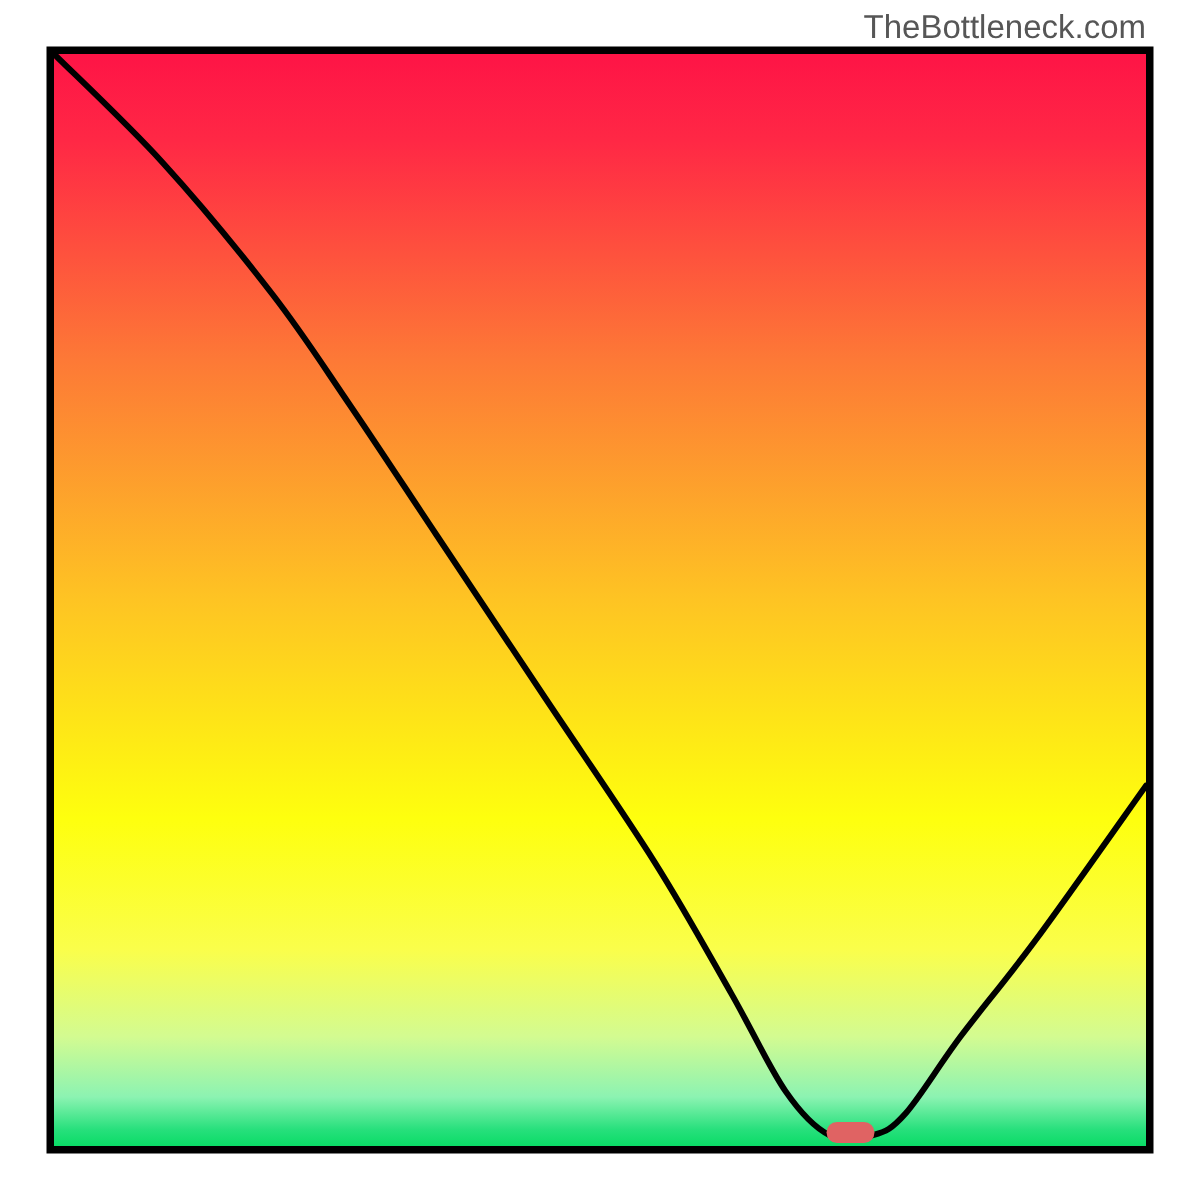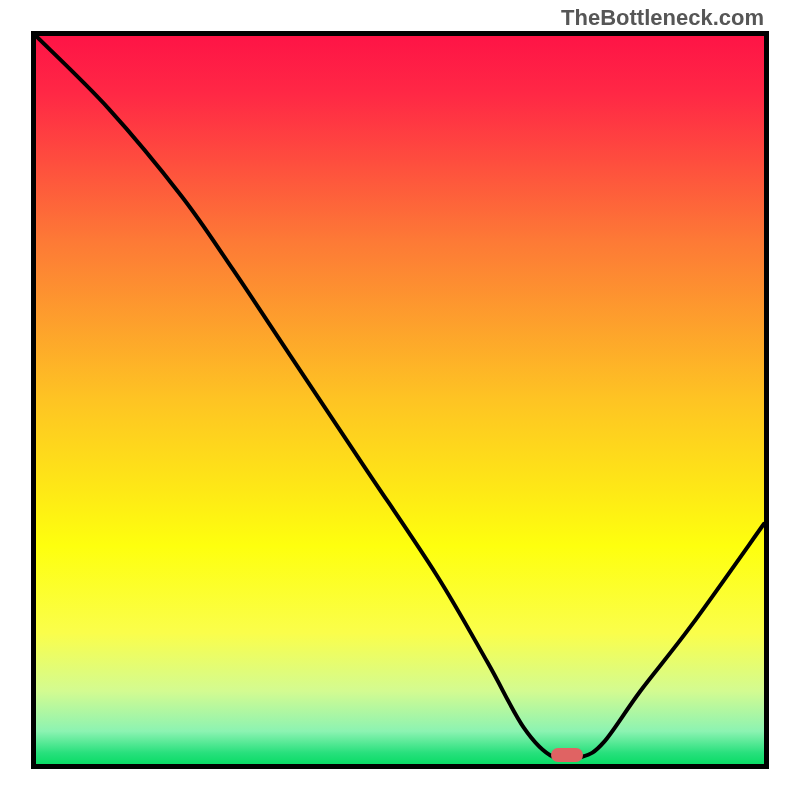--- a/index.html
+++ b/index.html
@@ -33,21 +33,21 @@
     top: 0;
     right: 0;
     bottom: 0;
   }
   .watermark {
     position: absolute;
     top: 5px;
     right: 36px;
     font-family: Arial, Helvetica, sans-serif;
     font-size: 22px;
-    font-weight: 700;
+    font-weight: 400;
     color: #565656;
   }
   svg.curve {
     position: absolute;
     left: 0;
     top: 0;
     width: 728px;
     height: 728px;
   }
   .marker {

